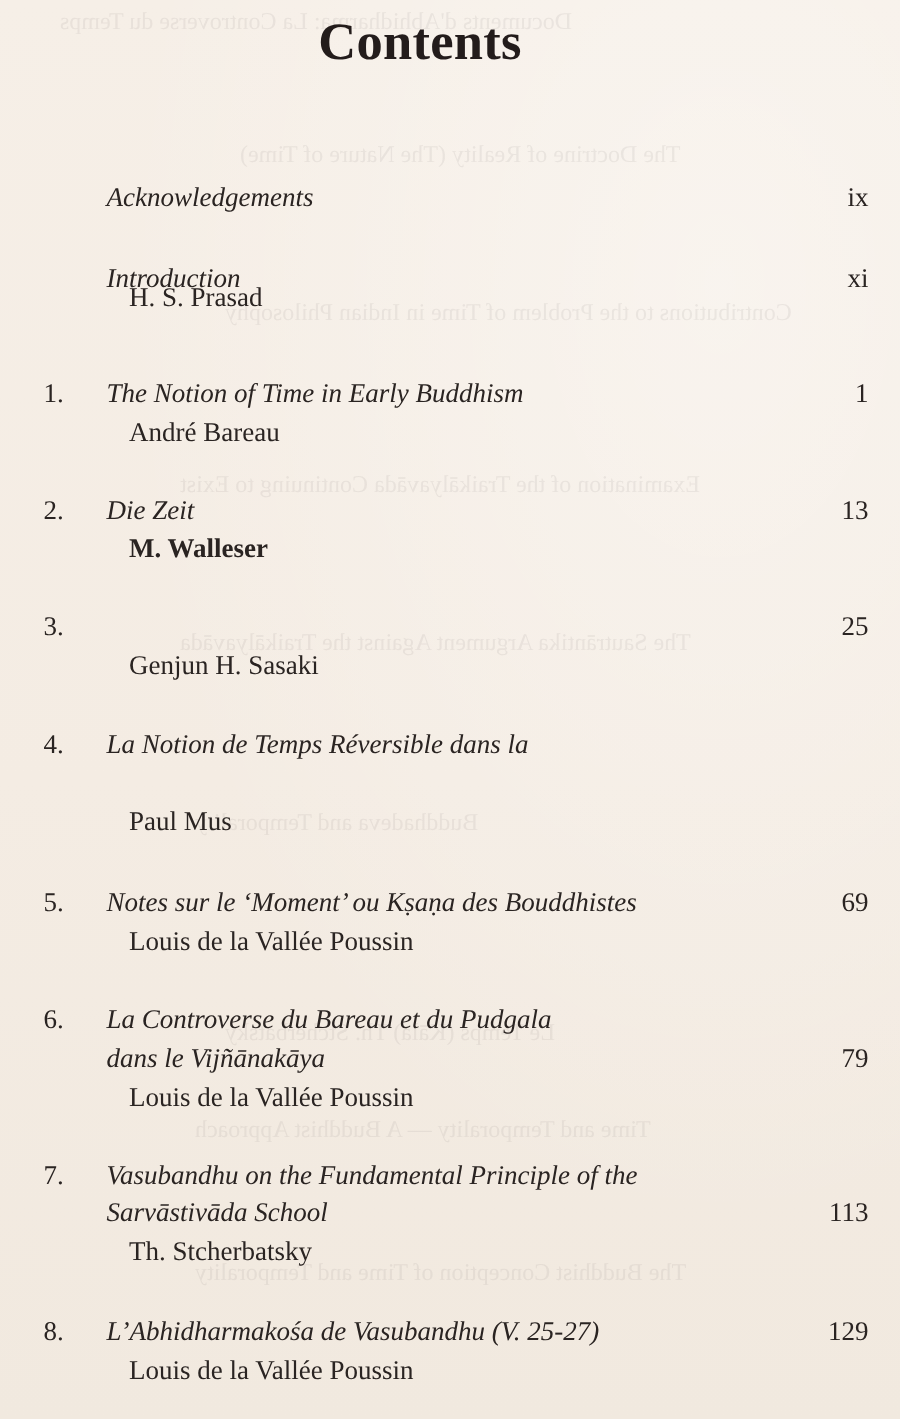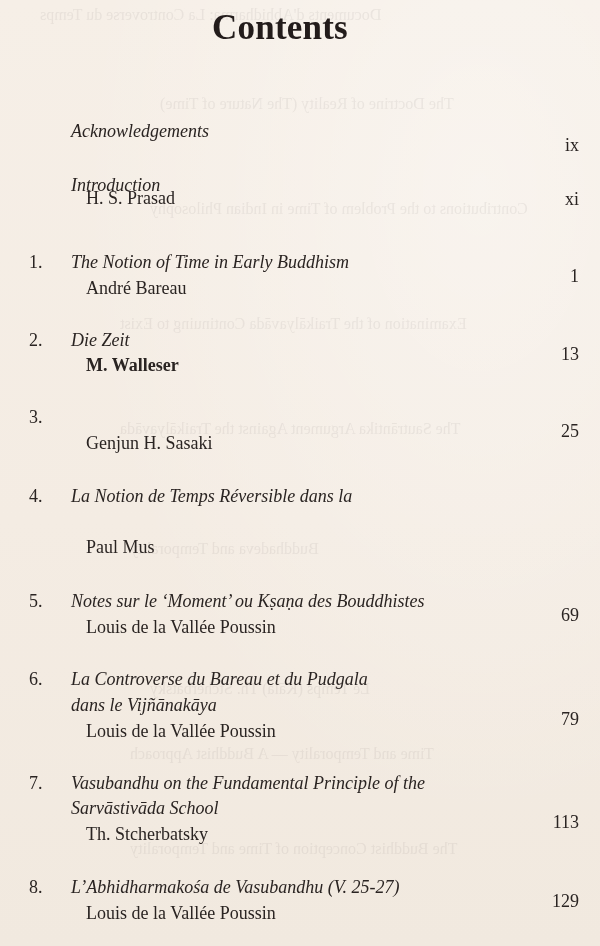--- a/index.html
+++ b/index.html
@@ -26,21 +26,21 @@
     text-align: center; font-size: 35px; font-weight: bold;
     color: #231c1b; letter-spacing: 0.2px;
   }
   .row {
     position: absolute; left: 0; width: 600px; height: 22px;
     font-size: 18px; line-height: 22px;
   }
   .num { position: absolute; left: 29px; top: 0; }
   .ttl { position: absolute; left: 71px; top: 0; font-style: italic; white-space: nowrap; }
   .auth { position: absolute; left: 86px; top: 0; white-space: nowrap; }
-  .pg { position: absolute; right: 21px; top: 14px; text-align: center; }
+  .pg { position: absolute; right: 21px; top: 0; text-align: center; }
 </style>
 </head>
 <body>
 
 <div class="page">
 
   <div class="ghost" style="left:40px; top:6px;">Documents d'Abhidharma: La Controverse du Temps</div>
   <div class="ghost" style="left:160px; top:95px;">The Doctrine of Reality (The Nature of Time)</div>
   <div class="ghost" style="left:150px; top:200px;">Contributions to the Problem of Time in Indian Philosophy</div>
   <div class="ghost" style="left:120px; top:315px;">Examination of the Traikālyavāda Continuing to Exist</div>

